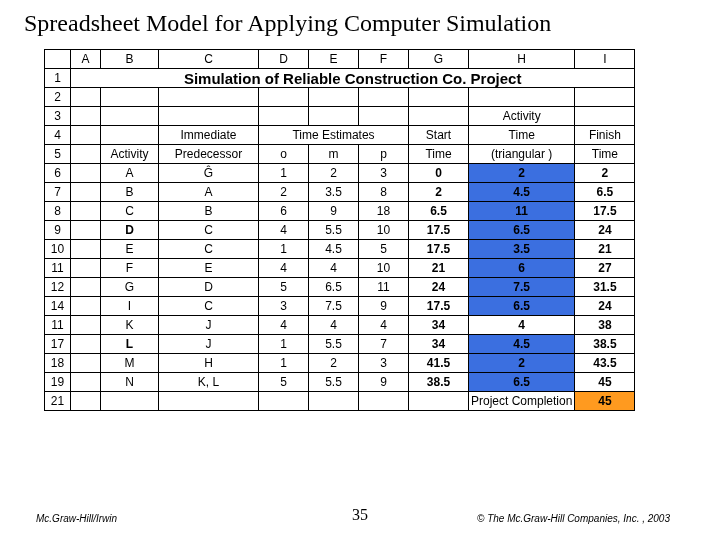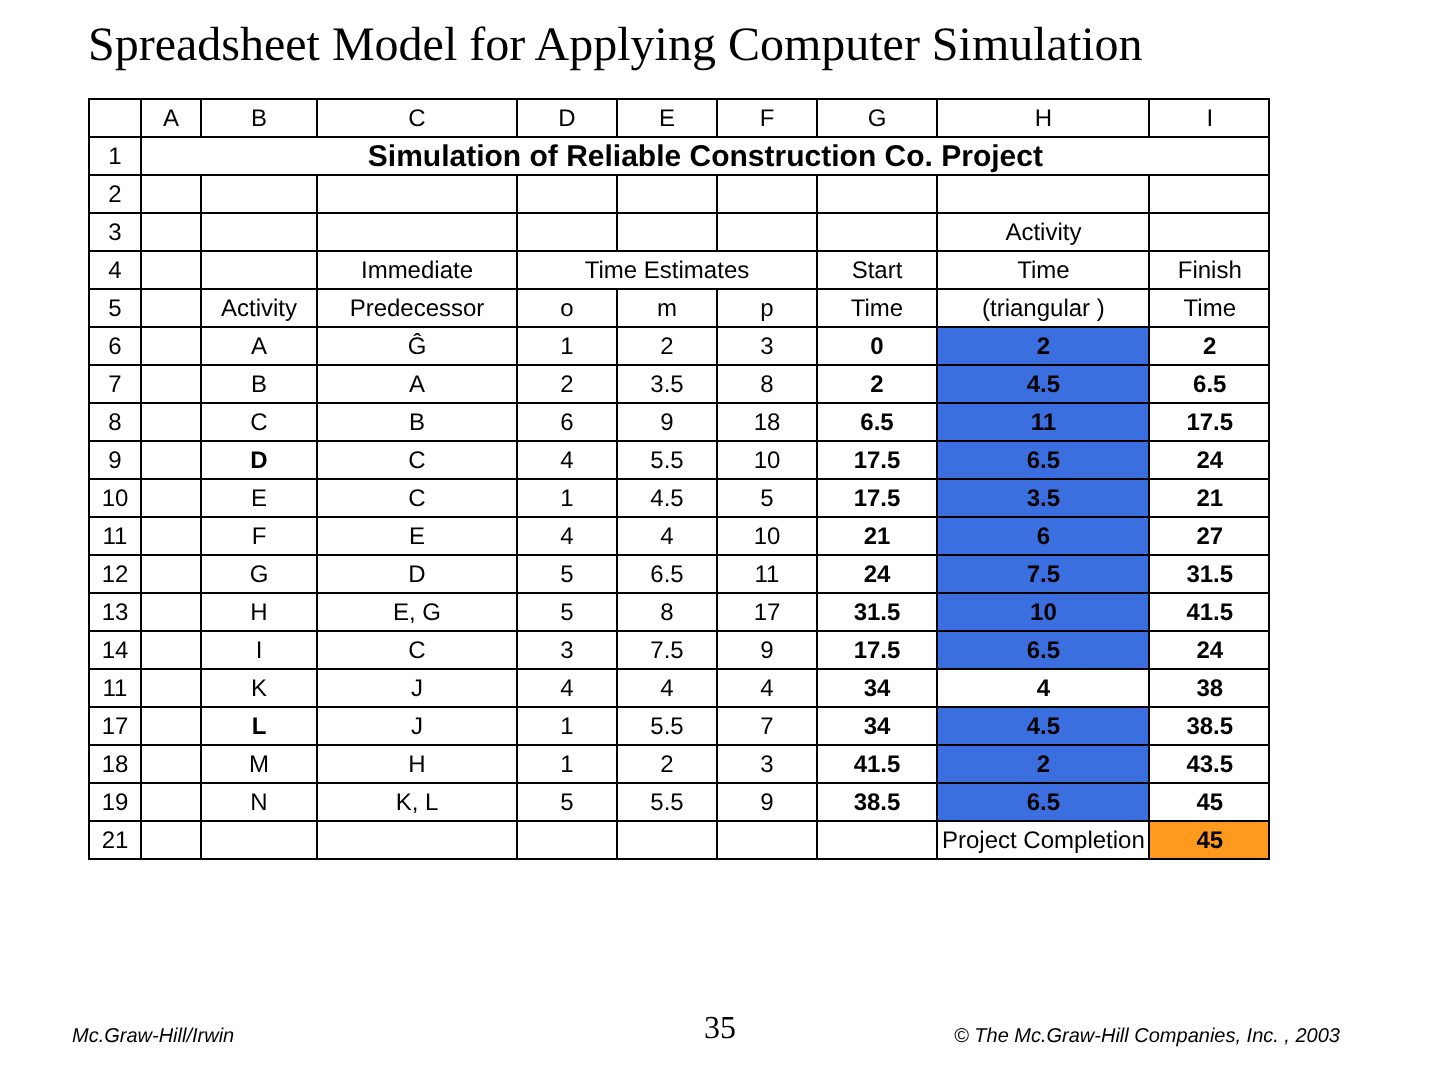--- a/index.html
+++ b/index.html
@@ -1,19 +1,19 @@
 <!DOCTYPE html>
 <html><head>
 <meta charset="utf-8">
 <style>
   * { box-sizing: border-box; margin: 0; padding: 0; }
   html, body { width: 720px; height: 540px; font-family: Arial, Helvetica, sans-serif; background: #fff; }
   body { display: flex; flex-direction: column; }
 
-  .slide-title { font-family: "Times New Roman", Times, serif; font-size: 24px; font-weight: 400; padding: 10px 0 12px 44px; color: #000; }
+  .slide-title { font-family: "Times New Roman", Times, serif; font-size: 24px; font-weight: 400; padding: 10px 0 12px 24px; color: #000; }
 
   .sheet-wrap { padding: 0 44px 0 44px; }
   table.sheet { border-collapse: collapse; table-layout: fixed; }
   table.sheet td, table.sheet th {
     border: 1px solid #000;
     height: 19px;
     font-size: 12px;
     font-family: Arial, Helvetica, sans-serif;
     text-align: center;
     vertical-align: middle;
@@ -216,32 +216,20 @@
           <td>G</td>
           <td>D</td>
           <td>5</td>
           <td>6.5</td>
           <td>11</td>
           <td class="bold">24</td>
           <td class="blue bold">7.5</td>
           <td class="bold">31.5</td>
         </tr>
   <tr>
-          <th class="rowhdr">13</th>
-          <td></td>
-          <td>H</td>
-          <td>E, G</td>
-          <td>5</td>
-          <td>8</td>
-          <td>17</td>
-          <td class="bold">31.5</td>
-          <td class="blue bold">10</td>
-          <td class="bold">41.5</td>
-        </tr>
-  <tr>
           <th class="rowhdr">14</th>
           <td></td>
           <td>I</td>
           <td>C</td>
           <td>3</td>
           <td>7.5</td>
           <td>9</td>
           <td class="bold">17.5</td>
           <td class="blue bold">6.5</td>
           <td class="bold">24</td>

